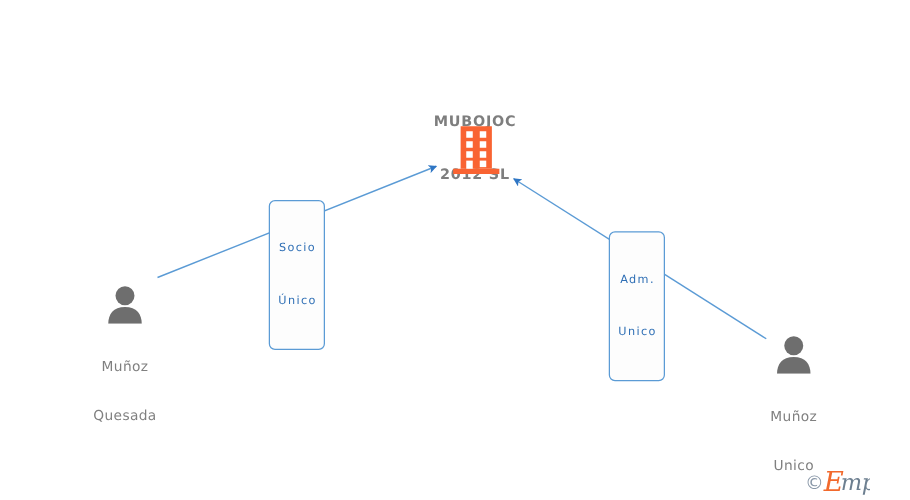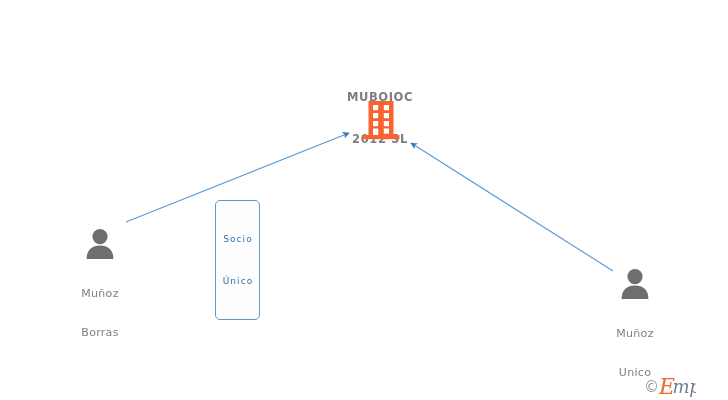--- a/index.html
+++ b/index.html
@@ -57,21 +57,20 @@
     background: #fdfdfd;
     color: #2f6fb5;
     font-family: "DejaVu Sans", "Liberation Sans", sans-serif;
     font-size: 9px;
     line-height: 14px;
     letter-spacing: 1.1px;
     text-align: center;
     padding: 3px 2px 3px 3px;
     white-space: pre;
     user-select: none;
-    margin-top: 40px;
   }
 
   
   .company-icon {
     position: absolute;
   }
   .person-icon {
     position: absolute;
   }
 
@@ -147,31 +146,35 @@
       <rect x="12" y="29.5" width="5.2" height="6.5" fill="#ffffff"></rect>
       <rect x="22.8" y="29.5" width="5.2" height="5.2" fill="#ffffff"></rect>
     </svg>
   </div>
 
   <div class="rel-chip" style="left:215px; top:160px; width:45px;">
     <div>Socio</div>
     <div>Único</div>
   </div>
 
+  <div class="rel-chip" style="left:487px; top:185px; width:45px;">
+    <div>Adm.</div>
+    <div>Unico</div>
+  </div>
 
   <div class="person-icon" style="left:83px; top:228px;">
     <svg width="34" height="31" viewBox="0 0 34 31" xmlns="http://www.w3.org/2000/svg">
       <circle cx="17" cy="8.6" r="7.6" fill="#6e6e6e"></circle>
       <path d="M 17 17.6 C 7.6 17.6 3.6 23.4 3.6 31 L 30.4 31 C 30.4 23.4 26.4 17.6 17 17.6 z" fill="#6e6e6e"></path>
     </svg>
   </div>
 
   <div class="node-label" style="left:40px; top:261px; width:120px;">
     <div>Muñoz</div>
-    <div>Borras</div>
+    <div>Quesada</div>
   </div>
 
   <div class="person-icon" style="left:618px; top:268px;">
     <svg width="34" height="31" viewBox="0 0 34 31" xmlns="http://www.w3.org/2000/svg">
       <circle cx="17" cy="8.6" r="7.6" fill="#6e6e6e"></circle>
       <path d="M 17 17.6 C 7.6 17.6 3.6 23.4 3.6 31 L 30.4 31 C 30.4 23.4 26.4 17.6 17 17.6 z" fill="#6e6e6e"></path>
     </svg>
   </div>
 
   <div class="node-label" style="left:575px; top:301px; width:120px;">

